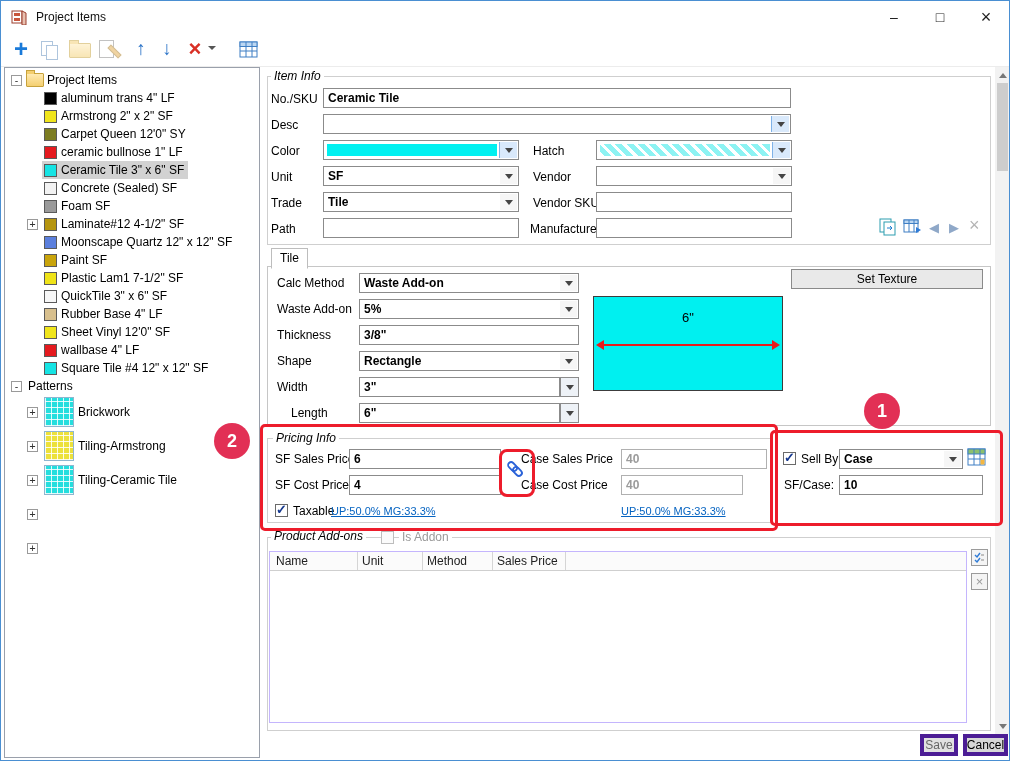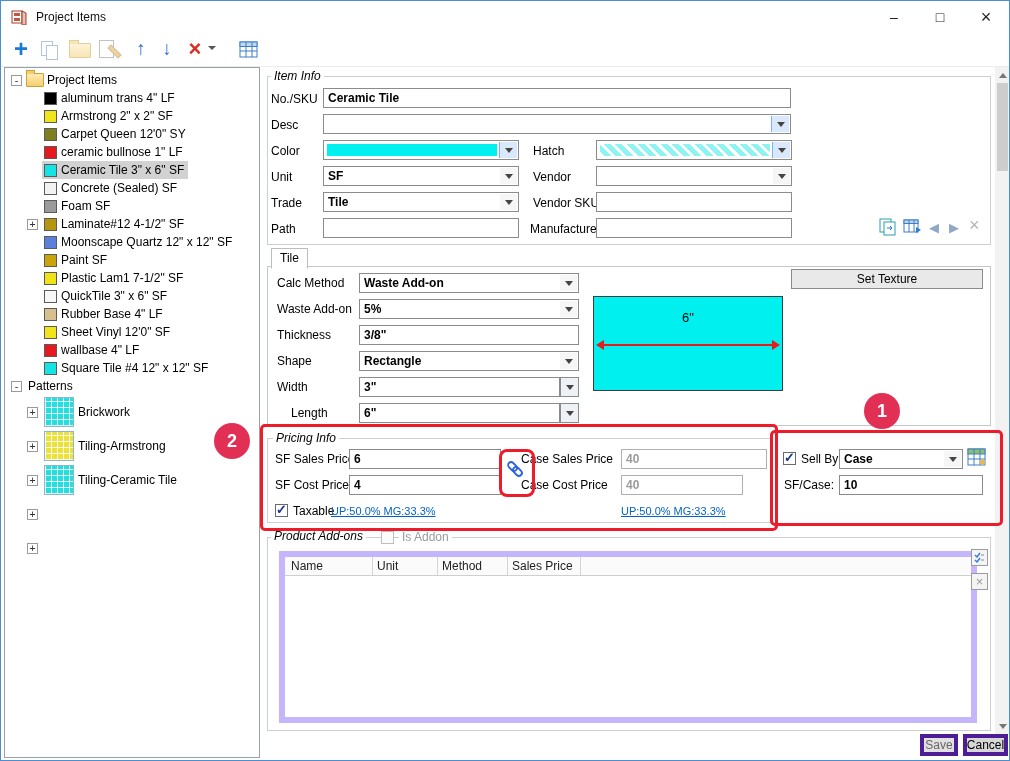--- a/index.html
+++ b/index.html
@@ -69,21 +69,21 @@
   .preview{position:absolute;border:1px solid #3c3c3c;box-sizing:border-box;}
   .dim-lbl{position:absolute;left:0;right:0;top:13px;text-align:center;font-size:13px;}
   .dimline{position:absolute;left:10px;right:10px;top:50%;height:2px;}
   .dimhead{position:absolute;top:50%;margin-top:-4px;width:0;height:0;border-top:5px solid transparent;border-bottom:5px solid transparent;}
   .dimhead.l{left:2px;border-right:8px solid red;}
   .dimhead.r{right:2px;border-left:8px solid red;}
   .nav-ar{position:absolute;font-size:13px;color:#8fa8c8;}
   .mini-btn{position:absolute;width:17px;height:17px;box-sizing:border-box;border:1px solid #9b9b9b;background:#f4f4f4;display:flex;align-items:center;justify-content:center;}
 
   
-  .gtable{position:absolute;border:6px solid #c4b5fd;background:#fff;box-sizing:border-box;margin-left:10px;}
+  .gtable{position:absolute;border:1px solid #c4b5fd;background:#fff;box-sizing:border-box;}
   .ghead{position:absolute;left:0;right:0;top:0;height:18px;background:#fbfbfb;border-bottom:1px solid #cfcfcf;}
   .gh{position:absolute;top:2px;font-size:12px;color:#222;white-space:nowrap;}
   .colsep{position:absolute;top:0;width:1px;height:18px;background:#d5d5d5;}
 
   
   .vscroll{position:absolute;left:994px;top:66px;width:15px;height:667px;background:#f2f2f2;}
   .sb-btn{position:absolute;left:0;width:15px;height:15px;display:flex;align-items:center;justify-content:center;}
   .tri-up{width:0;height:0;border:4px solid transparent;border-bottom:5px solid #777;margin-top:-3px;}
   .tri-dn{width:0;height:0;border:4px solid transparent;border-top:5px solid #777;margin-bottom:-3px;}
   .sb-thumb{position:absolute;left:2px;width:11px;background:#cdcdcd;}

